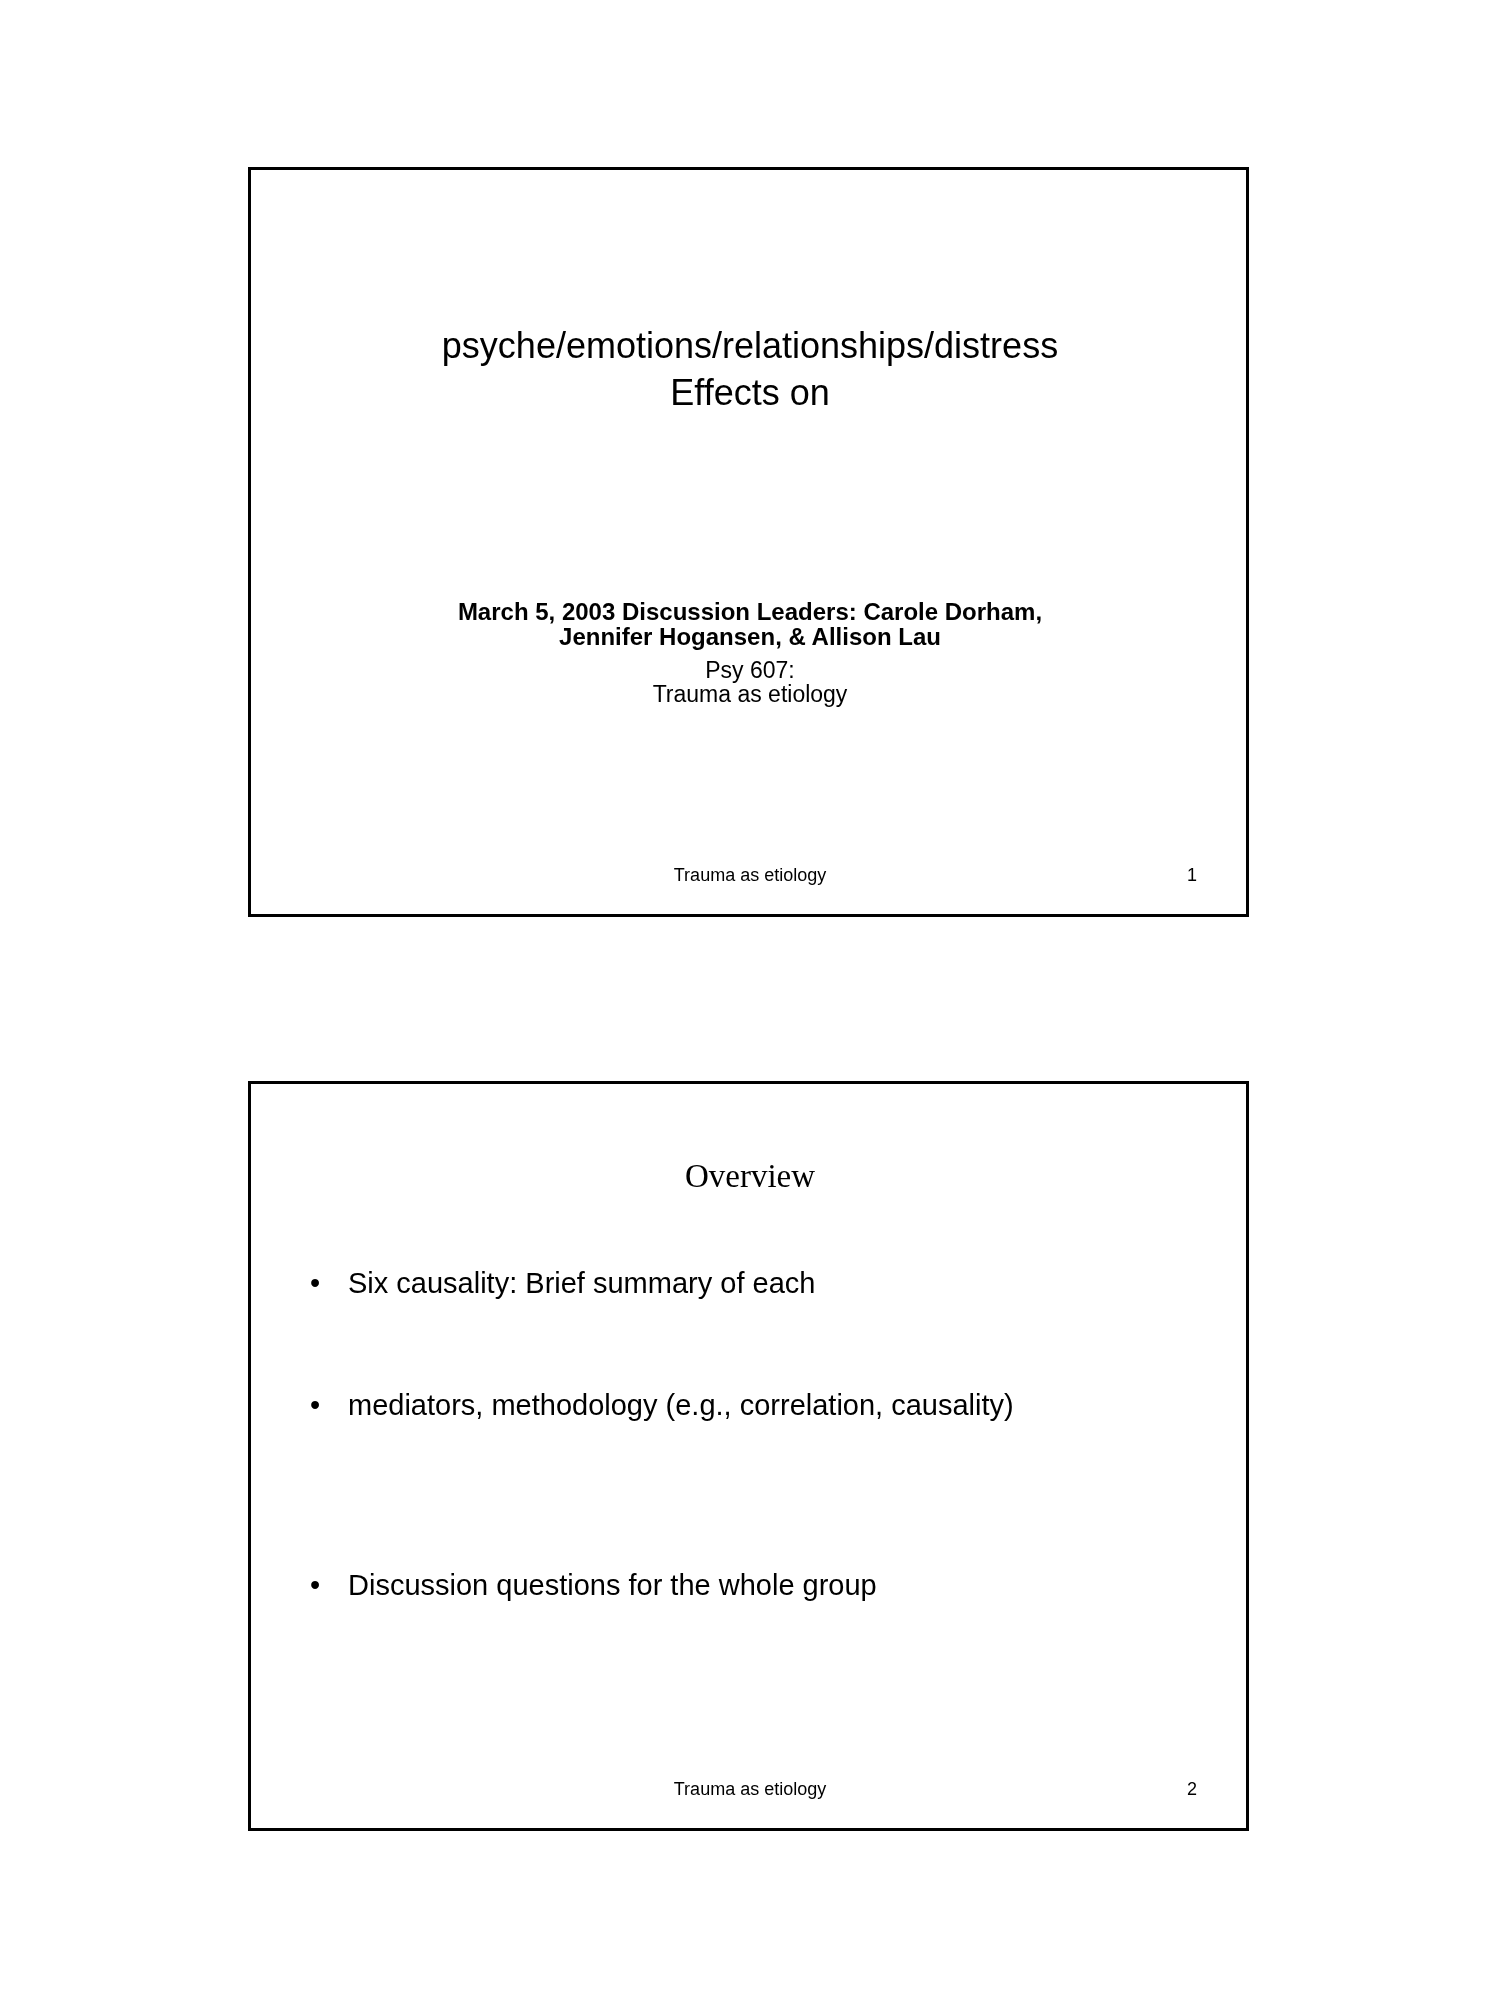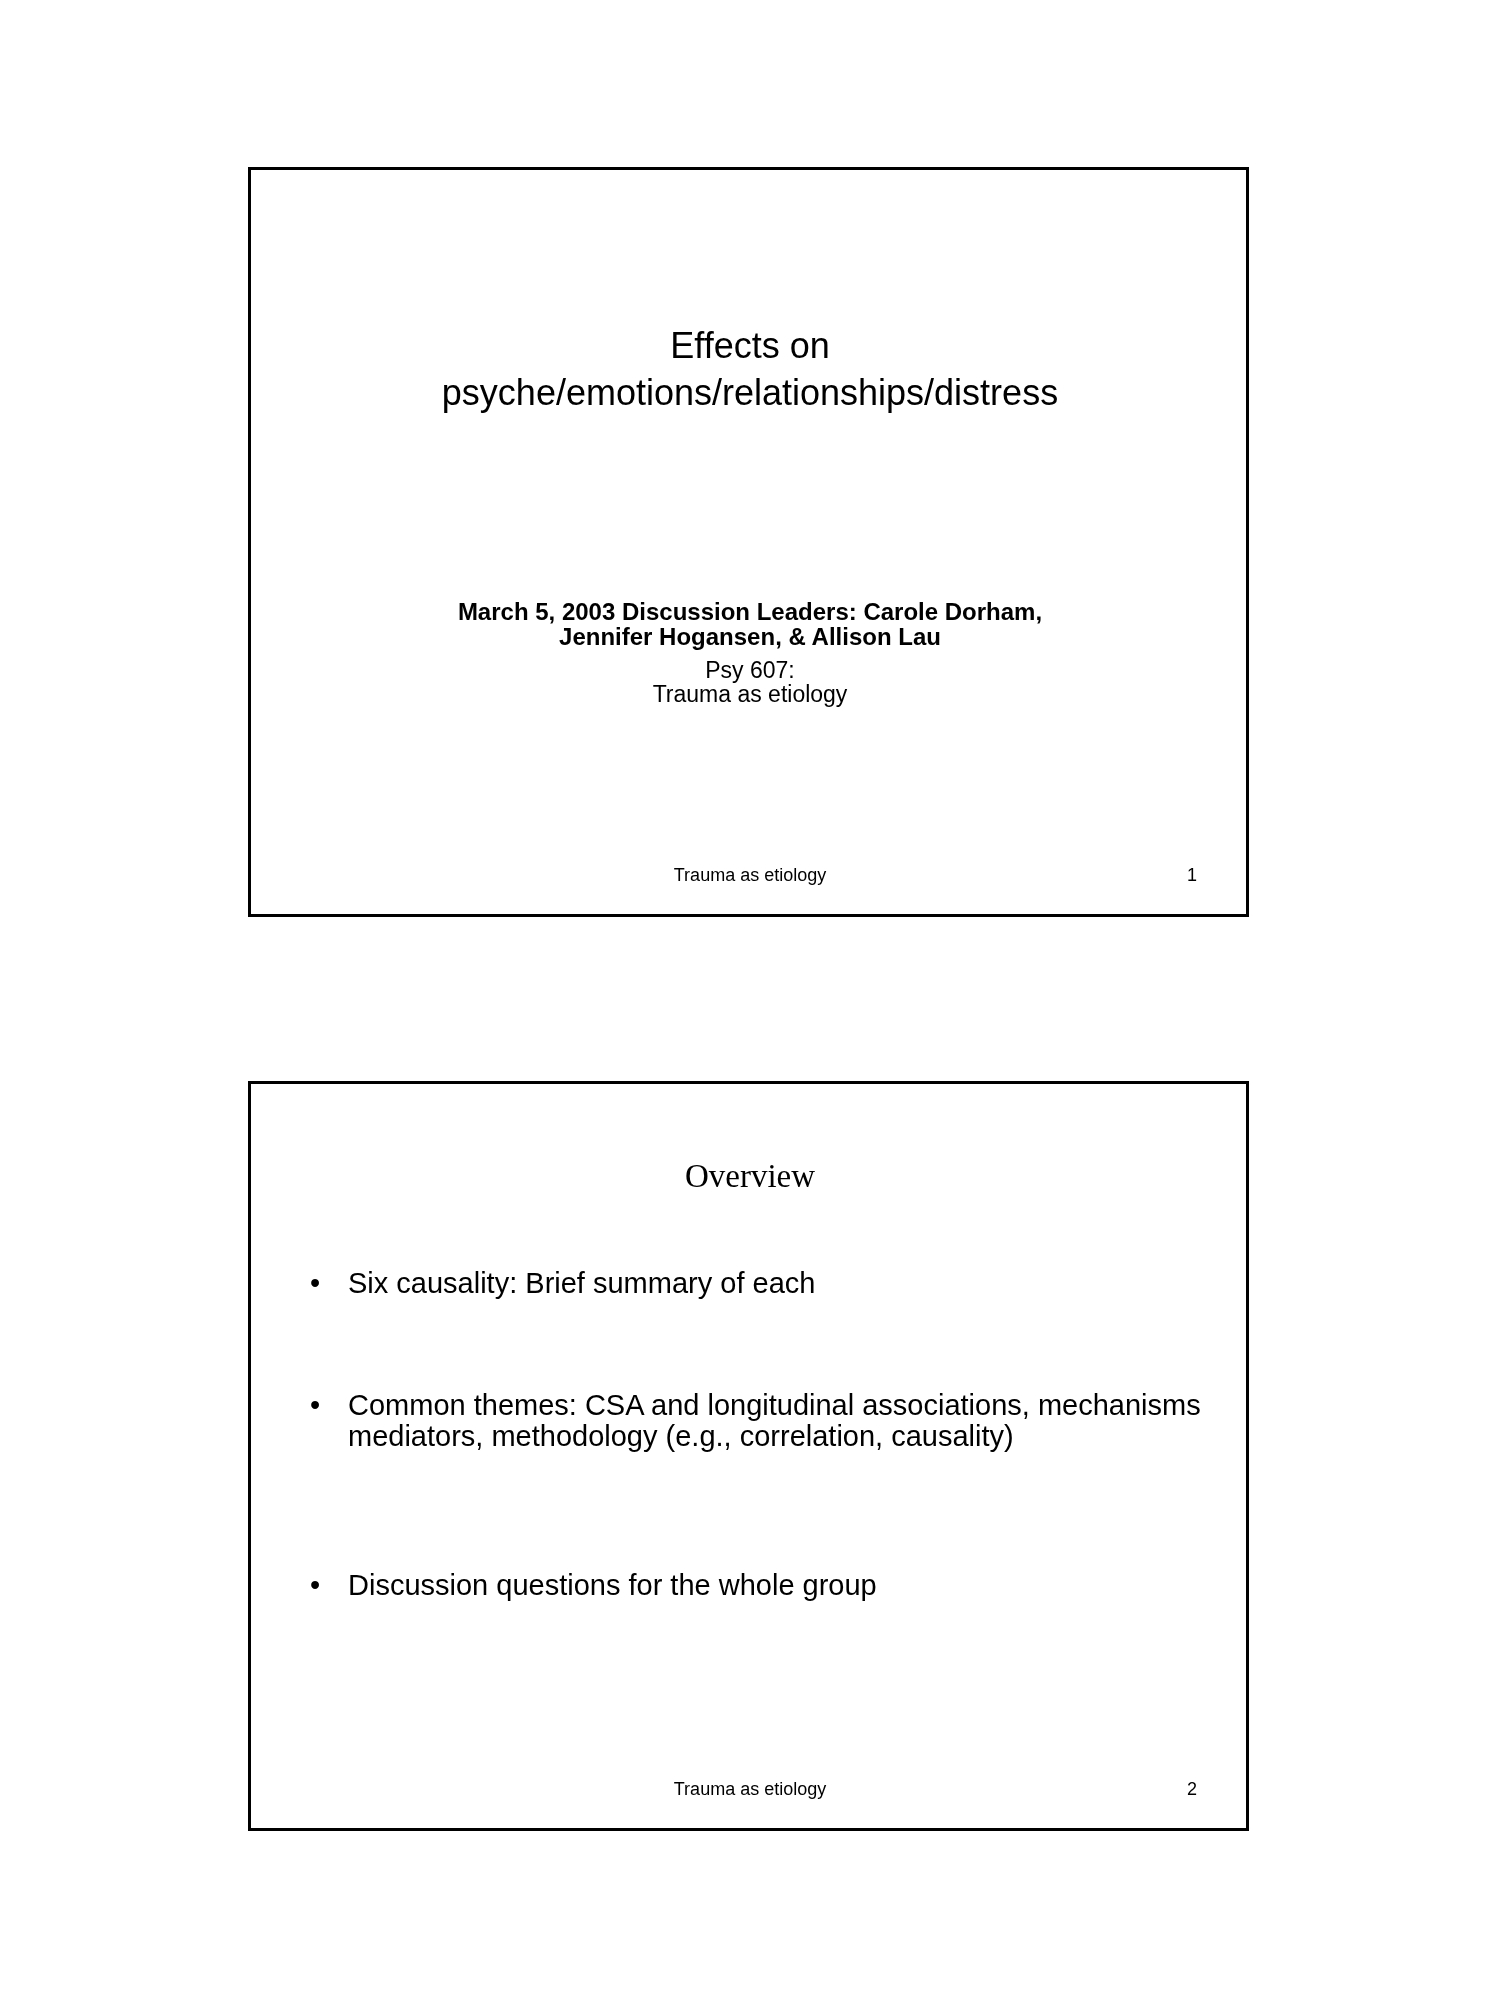--- a/index.html
+++ b/index.html
@@ -97,22 +97,22 @@
   }
 </style>
 </head>
 <body>
 
 <div class="page">
 
   <div class="slide" style="top:167px;"></div>
 
   <div class="center-block" style="top:322px;">
+    <span class="title-line">psyche/emotions/relationships/distress</span>
     <span class="title-line">Effects on</span>
-    <span class="title-line">psyche/emotions/relationships/distress</span>
   </div>
 
 
   <div class="center-block" style="top:599px;">
     <span class="bold-line">March 5, 2003 Discussion Leaders: Carole Dorham,</span>
     <span class="bold-line">Jennifer Hogansen, &amp; Allison Lau</span>
   </div>
 
   <div class="center-block" style="top:658px;">
     <span class="course-line">Psy 607:</span>
@@ -129,21 +129,20 @@
   <div class="bullet" style="top:1268px;">
     <span class="dot">•</span>
     <div class="btext">
       <span>Six causality: Brief summary of each</span>
     </div>
   </div>
 
   <div class="bullet" style="top:1390px;">
     <span class="dot">•</span>
     <div class="btext">
-      <span>Common themes: CSA and longitudinal associations, mechanisms</span>
       <span>mediators, methodology (e.g., correlation, causality)</span>
     </div>
   </div>
 
   <div class="bullet" style="top:1570px;">
     <span class="dot">•</span>
     <div class="btext">
       <span>Discussion questions for the whole group</span>
     </div>
   </div>

